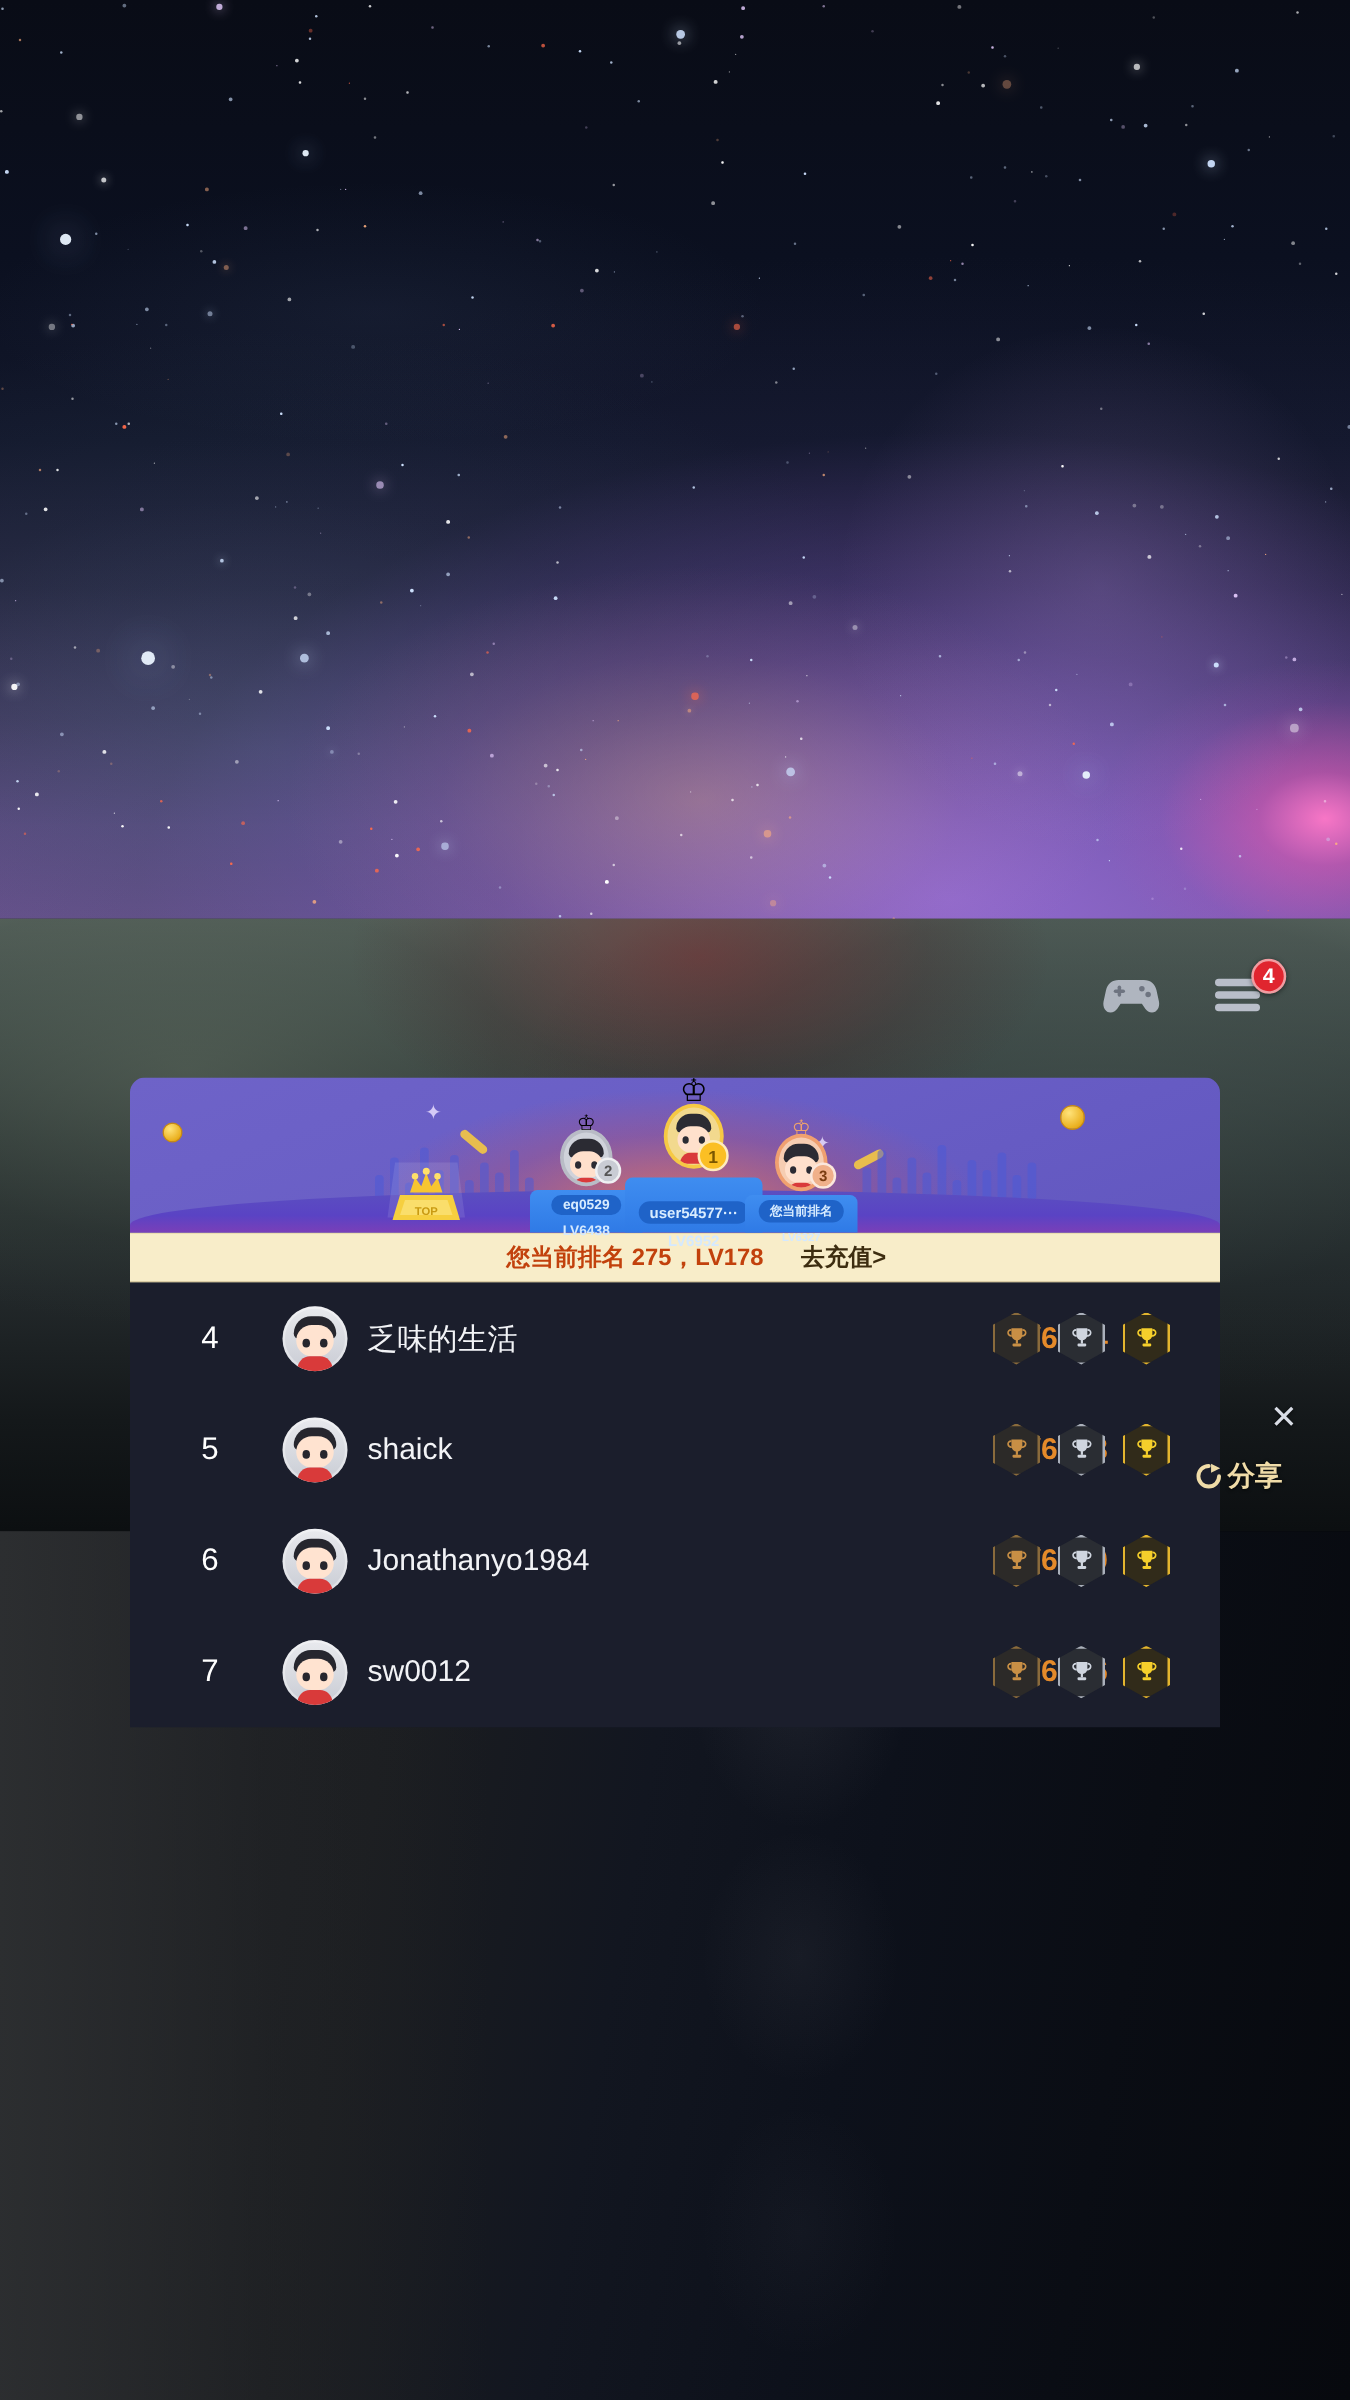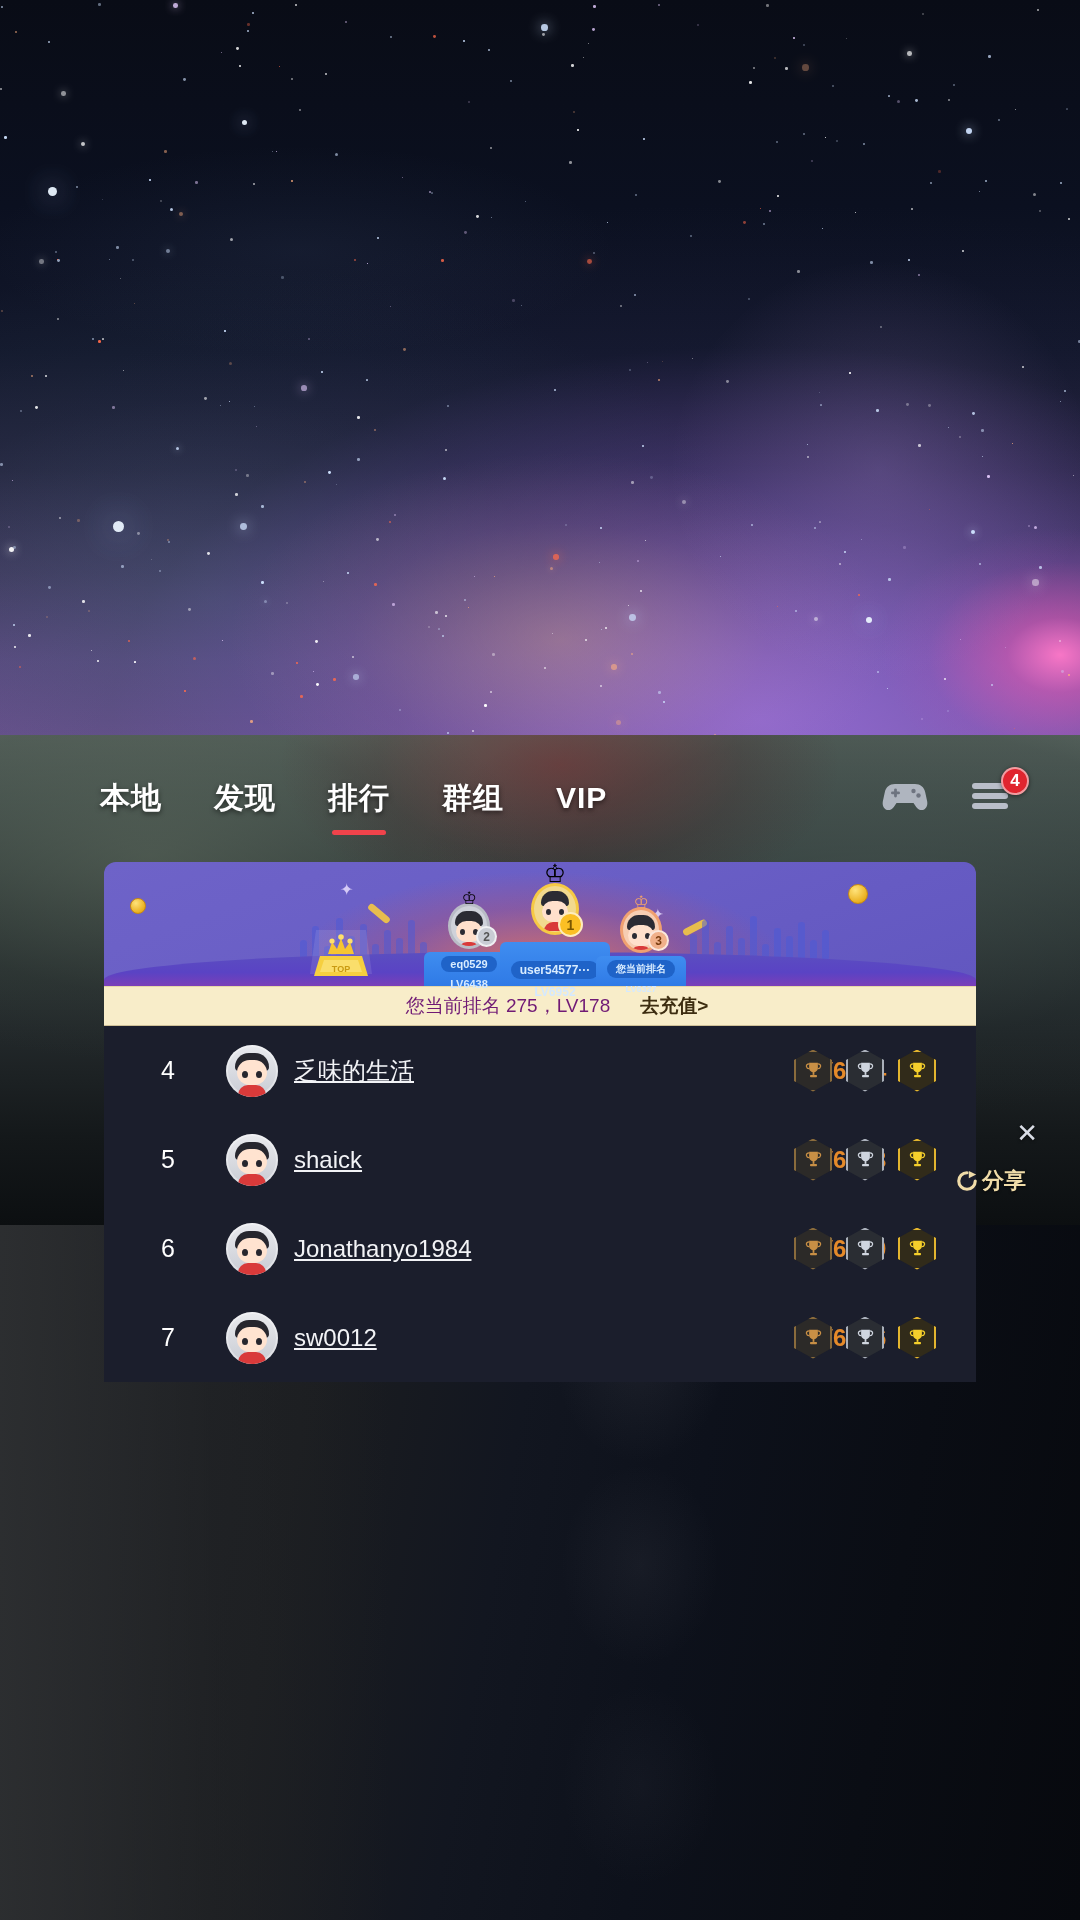--- a/index.html
+++ b/index.html
@@ -163,42 +163,42 @@
   }
   .deco-spark { position:absolute; color:#e8ddff; font-size:16px; font-weight:bold; opacity:0.85; }
   .deco-ribbon { position:absolute; width:26px; height:7px; border-radius:4px; background:#f4c842; opacity:0.9; }
 
   
   .notice {
     height:40px; background:#f8edc9;
     display:flex; align-items:center; justify-content:center; gap:30px;
     border-top:1px solid #e6d7a8; border-bottom:1px solid #cfc097;
   }
-  .notice-text { color:#701a75; font-size:19px; font-weight:normal;margin-left:34px; }
+  .notice-text { color:#c2410c; font-size:19px; font-weight:bold;margin-left:34px; }
   .notice-link { color:#3d2d10; font-size:19px; font-weight:bold; }
 
   
   .rows { background:#1b1e2c; }
   .row {
     position:relative; height:89px; display:flex; align-items:center;
     padding:0 0 0 6px;
   }
   .rank { width:116px; text-align:center; color:#ffffff; font-size:25px; font-weight:normal; }
   .av {
     position:relative; width:52px; height:52px; border-radius:50%;
     background:linear-gradient(180deg,#e9eaee 0%, #c9ccd4 100%);
     overflow:hidden; flex:0 0 auto;
     box-shadow:inset 0 0 0 2px rgba(255,255,255,0.35);
   }
   .av .fhair { position:absolute; left:50%; top:8px; transform:translateX(-50%); width:34px; height:18px; background:#26262e; border-radius:17px 17px 5px 5px; }
   .av .fhead { position:absolute; left:50%; top:15px; transform:translateX(-50%); width:30px; height:25px; background:#ffe3d0; border-radius:14px; }
   .av .feye { position:absolute; top:26px; width:6px; height:7px; background:#26262e; border-radius:50%; }
   .av .feye.l { left:16px; } .av .feye.r { right:16px; }
   .av .fbody { position:absolute; left:50%; bottom:0; transform:translateX(-50%); width:28px; height:12px; background:#d93a3a; border-radius:10px 10px 0 0; }
-  .uname { margin-left:16px; color:#f2f3f6; font-size:24px; white-space:nowrap;text-decoration:underline; }
+  .uname { margin-left:16px; color:#f2f3f6; font-size:24px; white-space:nowrap; }
   .lv { position:absolute; left:700px; color:#e58a2a; font-size:24px; font-weight:bold; }
   .badges { position:absolute; right:40px; display:flex; gap:14px; }
 
   .hex {
     position:relative; width:38px; height:42px;
     display:flex; align-items:center; justify-content:center;
     clip-path:polygon(50% 0%, 100% 25%, 100% 75%, 50% 100%, 0% 75%, 0% 25%);
   }
   .hex.bronze { background:#2c2a28; box-shadow:inset 0 0 0 2px #8a6b3c; }
   .hex.silver { background:#2a2d33; box-shadow:inset 0 0 0 2px #aab0bb; }
@@ -561,38 +561,20 @@
         <div class="star" style="left: 242px; top: 120px; width: 5px; height: 5px; background: rgb(234, 244, 255); opacity: 0.95; box-shadow: rgb(188, 216, 255) 0px 0px 15px, rgba(130, 180, 255, 0.6) 0px 0px 30px;"></div>
         <div class="star" style="left: 866px; top: 617px; width: 6px; height: 6px; background: rgb(234, 244, 255); opacity: 0.95; box-shadow: rgb(188, 216, 255) 0px 0px 18px, rgba(130, 180, 255, 0.6) 0px 0px 36px;"></div>
       </div>
   </div>
 
   <div class="backdrop"></div>
 
   <div class="bottom-zone"></div>
 
   <div class="navbar">
-    <div class="tabs">
-      <div class="tab">
-        <span>本地</span>
-      </div>
-      <div class="tab">
-        <span>发现</span>
-      </div>
-      <div class="tab active">
-        <span>排行</span>
-        <span class="tab-underline"></span>
-      </div>
-      <div class="tab">
-        <span>群组</span>
-      </div>
-      <div class="tab">
-        <span>VIP</span>
-      </div>
-    </div>
 
     <div class="nav-right">
       <div class="icon-btn">
         <svg viewBox="0 0 46 34">
           <path d="M13 6h20c5.5 0 9 3 10.2 8.2l2 9.2C46 28 43.5 32 39.6 32c-2.3 0-4-1.2-5.4-3.1L31.5 25h-17l-2.7 3.9C10.4 30.8 8.7 32 6.4 32 2.5 32 0 28 .8 23.4l2-9.2C4 9 7.5 6 13 6z" fill="#b9bec9" opacity="0.92"></path>
           <rect x="9" y="13.5" width="9" height="2.8" rx="1.4" fill="#6e7480"></rect>
           <rect x="12.1" y="10.4" width="2.8" height="9" rx="1.4" fill="#6e7480"></rect>
           <circle cx="31.5" cy="13" r="2.2" fill="#6e7480"></circle>
           <circle cx="36.5" cy="17.5" r="2.2" fill="#6e7480"></circle>
         </svg>

